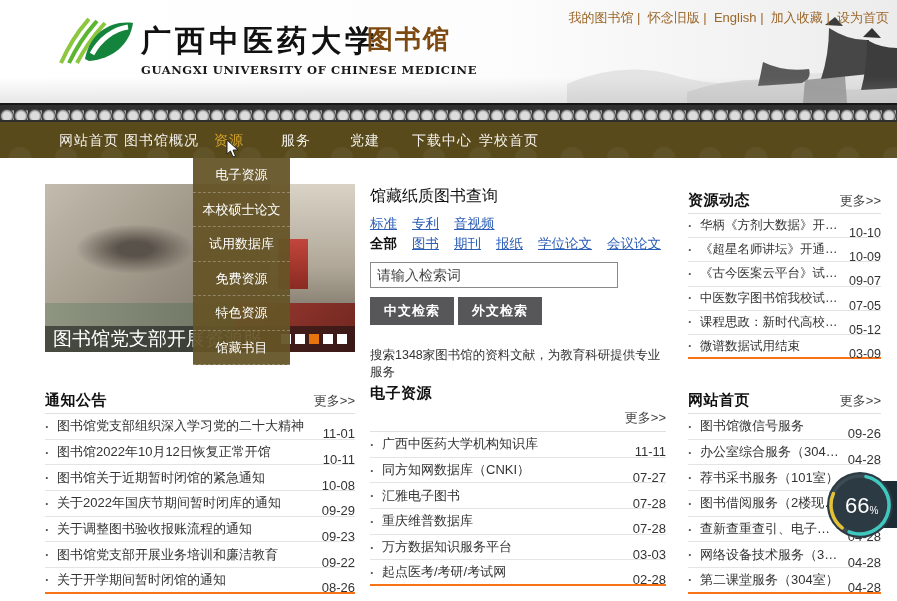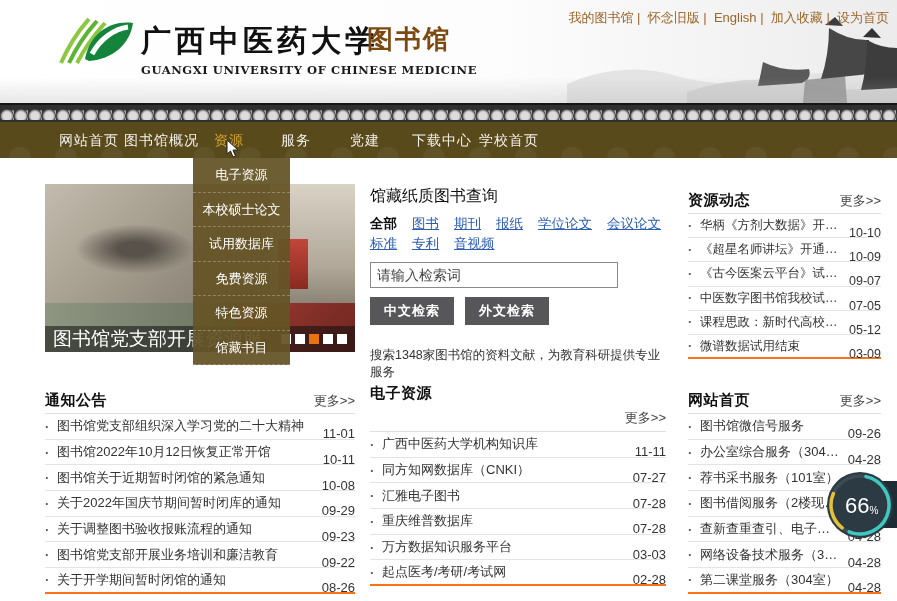--- a/index.html
+++ b/index.html
@@ -63,21 +63,21 @@
   .dot.active { background:#e8740e; }
   
   .search-panel { position:absolute; left:370px; top:186px; width:296px; z-index:2; }
   .search-title { font-size:16px; font-weight:normal; color:#111; margin-bottom:7px; }
   .stab-row { display:flex; gap:15px; line-height:20px; font-size:13.5px; }
   .stab { color:#2c5eb5; text-decoration:underline; cursor:pointer; white-space:nowrap; }
   .stab.active { color:#111; font-weight:bold; text-decoration:none; }
   .search-input { margin-top:8px; width:248px; height:26px; border:1px solid #8a8a8a; font-size:14px; color:#333;
     padding:0 6px; font-family:inherit; display:block; }
   .search-input::placeholder { color:#444; }
-  .btn-row { margin-top:9px; display:flex; gap:11px; }
+  .btn-row { margin-top:9px; display:flex; gap:4px; }
   .s-btn { height:28px; background:#57575a; color:#fff; border:none; font-weight:bold; font-size:13px;
     padding:0 14px; cursor:pointer; font-family:inherit; letter-spacing:1px; }
   .search-note { margin-top:22px; font-size:12.5px; color:#333; }
   
   .panel { position:absolute; background:#fff; }
   .panel-head { display:flex; align-items:center; height:26px; border-bottom:1px solid #e0e0e0; }
   .panel-title { font-size:15px; font-weight:bold; color:#111; letter-spacing:0.5px; }
   .more-link { margin-left:auto; font-size:13px; color:#444; cursor:pointer; white-space:nowrap; }
   .rowitem { display:flex; align-items:center; border-bottom:1px solid #e4e4e4; font-size:13px; color:#333; cursor:pointer; }
   .rowitem:last-of-type { border-bottom:2px solid #f97316; }
@@ -185,32 +185,32 @@
         <span class="dot"></span>
         <span class="dot"></span>
       </span>
   </div>
 </div>
 
 <div class="search-panel">
   <div class="search-title">馆藏纸质图书查询</div>
   <div class="stab-row">
 
+  <span class="stab">标准</span>
+      <span class="stab">专利</span>
+      <span class="stab">音视频</span>
+    </div>
+  <div class="stab-row">
+
   <span class="stab active">全部</span>
       <span class="stab">图书</span>
       <span class="stab">期刊</span>
       <span class="stab">报纸</span>
       <span class="stab">学位论文</span>
       <span class="stab">会议论文</span>
-    </div>
-  <div class="stab-row">
-
-  <span class="stab">标准</span>
-      <span class="stab">专利</span>
-      <span class="stab">音视频</span>
     </div>
   <input class="search-input" type="text" placeholder="请输入检索词" style="">
   <div class="btn-row">
     <button class="s-btn">中文检索</button>
     <button class="s-btn">外文检索</button>
   </div>
   <div class="search-note">搜索1348家图书馆的资料文献，为教育科研提供专业服务</div>
 </div>
 
 <div class="panel p-news">

